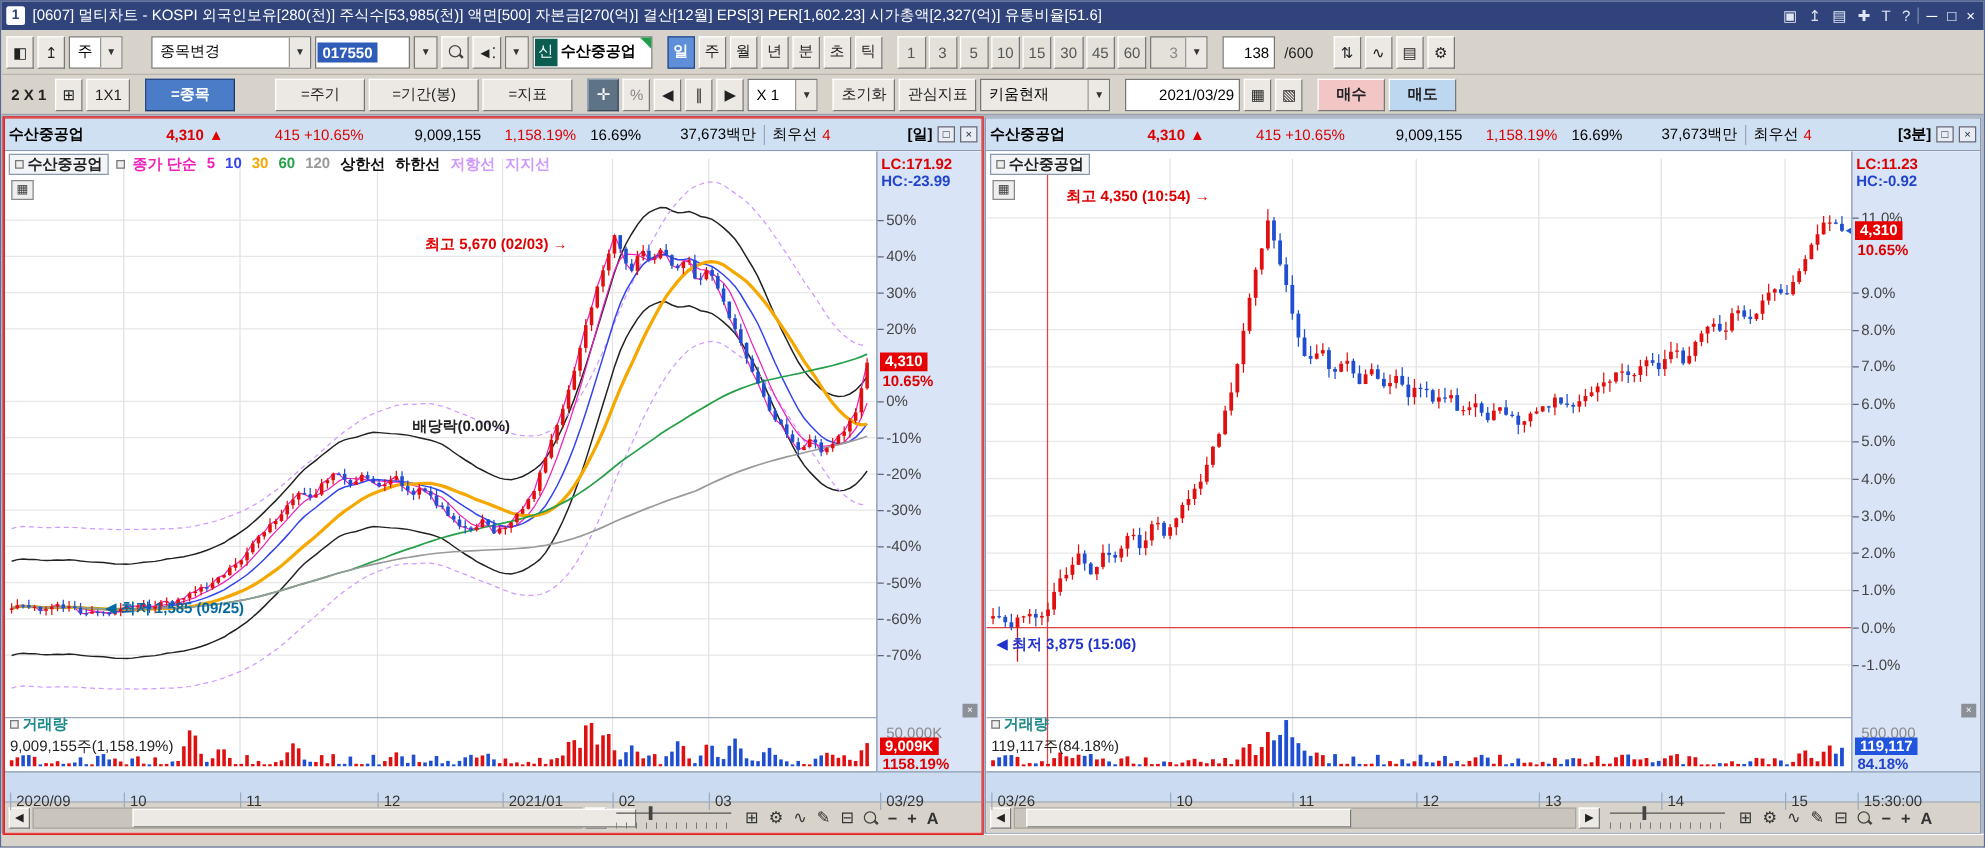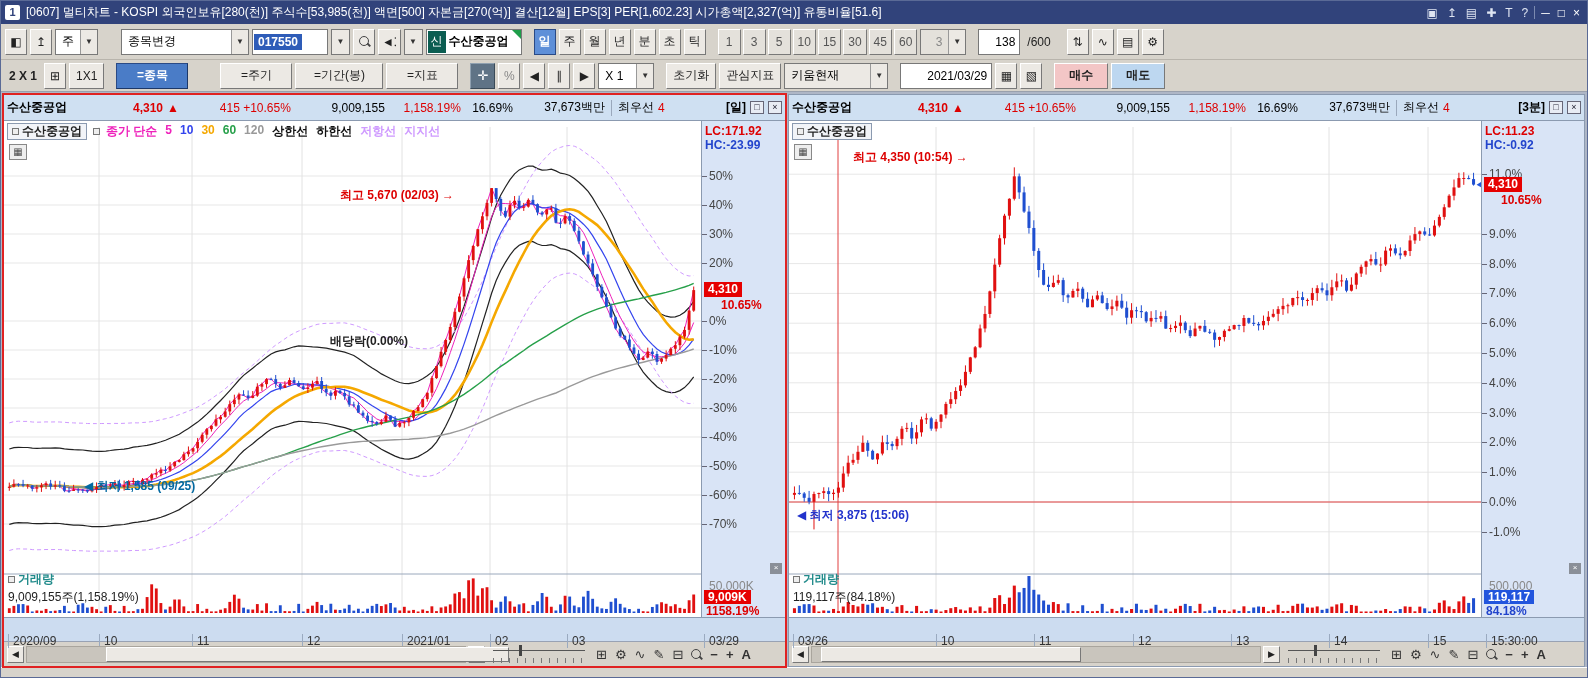--- a/index.html
+++ b/index.html
@@ -76,21 +76,21 @@
 .vol-legend { position:absolute; font-size:12px; }
 .vol-legend .t1 { color:#1f8a8a; font-weight:bold; display:flex; gap:3px; align-items:center; }
 .vol-legend .t2 { color:#222; margin-top:1px; }
 
 .axis { position:absolute; top:0; bottom:0; background:#d9e4f6; border-left:1px solid #8b9ab0; font-size:12px; color:#444; }
 .axis .tick { position:absolute; left:7px; height:14px; line-height:14px; }
 .axis .tick::before { content:""; position:absolute; left:-7px; top:7px; width:5px; height:1px; background:#667; }
 .axis .lc { position:absolute; left:3px; top:3px; color:#dd0000; font-weight:bold; }
 .axis .hc { position:absolute; left:3px; top:17px; color:#2244cc; font-weight:bold; }
 .pbadge { position:absolute; left:2px; background:#e60000; color:#fff; font-weight:bold; padding:0 4px; height:15px; line-height:15px; z-index:3; }
-.ppct { position:absolute; left:19px; color:#dd0000; font-weight:bold; z-index:3; }
+.ppct { position:absolute; left:4px; color:#dd0000; font-weight:bold; z-index:3; }
 .vbadge { position:absolute; left:2px; color:#fff; font-weight:bold; padding:0 4px; height:14px; line-height:14px; z-index:3; }
 .vpct { position:absolute; left:4px; font-weight:bold; z-index:3; }
 .vaxlbl { position:absolute; left:7px; color:#888; z-index:1; }
 .collapse { position:absolute; right:3px; width:12px; height:11px; background:#8a8f98; color:#fff; font-size:8px; line-height:10px; text-align:center; z-index:3; }
 
 .date-axis { position:relative; height:24px; background:#ccdcf0; border-top:1px solid #8b9ab0; font-size:12px; color:#333; }
 .date-axis .dlbl { position:absolute; top:16px; padding-left:4px; border-left:1px solid #9aaac0; white-space:nowrap; }
 
 .p-toolbar { height:25px; background:#d7d3cb; border-top:1px solid #98a2b4; display:flex; align-items:center; gap:2px; padding:0 3px; }
 .sbtn { width:17px; height:17px; border:1px solid; border-color:#fff #787878 #787878 #fff; background:#ece9e4; font-size:9px; display:flex; align-items:center; justify-content:center; color:#222; }

